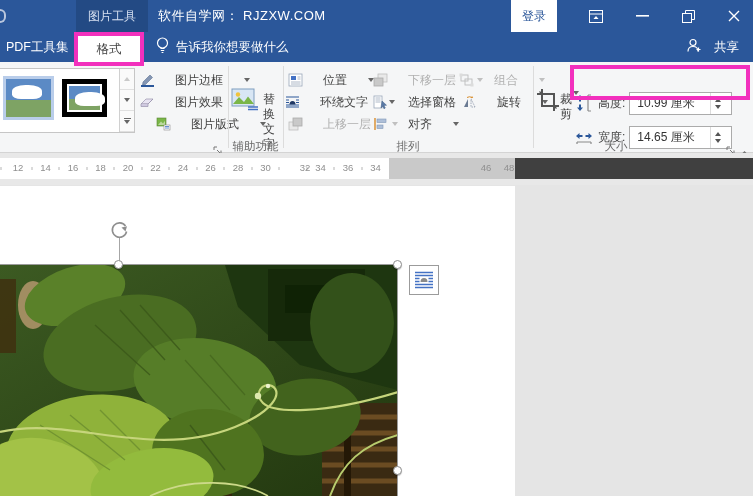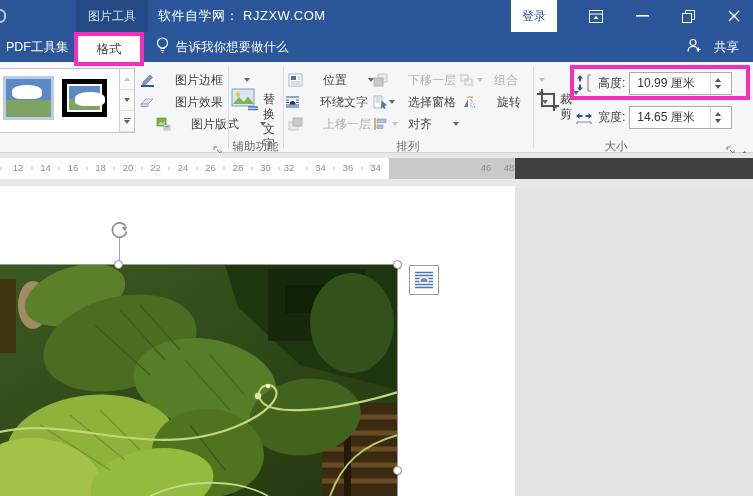--- a/index.html
+++ b/index.html
@@ -47,21 +47,21 @@
 
   .sbtn { position:absolute; display:flex; align-items:center; gap:20px; font-size:12px; color:#444; height:18px; white-space:nowrap; cursor:default; }
   .sbtn .ico { width:15px; height:14px; position:relative; flex:none; }
   .sbtn.disabled { color:#b0b0b0; }
   .dd { width:0; height:0; border-left:3.5px solid transparent; border-right:3.5px solid transparent; border-top:4px solid #666; margin-left:1px; }
   .disabled .dd { border-top-color:#c0c0c0; }
 
   .bigbtn { position:absolute; top:6px; width:48px; height:72px; display:flex; flex-direction:row; align-items:flex-start; font-size:12px; color:#444;margin-top:20px; }
   .bigbtn .blabel { line-height:15px; text-align:center; margin-top:4px; }
 
-  .spin-row { position:absolute; display:flex; align-items:center; height:24px; }
+  .spin-row { position:absolute; display:flex; align-items:center; height:24px;margin-top:20px; }
   .spin-label { font-size:12px; color:#444; margin:0 4px 0 3px; }
   .spin-box { width:103px; height:23px; background:#fff; border:1px solid #ababab; display:flex; align-items:center; }
   .spin-box input { border:none; outline:none; width:80px; font-size:12px; color:#333; padding-left:7px; font-family:inherit; background:transparent; }
   .spin-arrows { width:15px; height:100%; border-left:1px solid #dcdcdc; display:flex; flex-direction:column; align-items:center; justify-content:center; gap:3px; }
   .spin-arrows .u { width:0; height:0; border-left:3px solid transparent; border-right:3px solid transparent; border-bottom:4px solid #555; }
   .spin-arrows .d { width:0; height:0; border-left:3px solid transparent; border-right:3px solid transparent; border-top:4px solid #555; }
   .pink-frame { position:absolute; left:570px; top:3px; width:180px; height:35px; border:4px solid #f230bd; z-index:4; pointer-events:none; }
 
   
   .ruler-zone { position:absolute; left:0; top:153px; width:753px; height:32px; background:#e8e8e8; }
@@ -404,21 +404,21 @@
       <span class="ruler-num" style="left:18px">12</span>
       <span class="ruler-num" style="left:45.5px">14</span>
       <span class="ruler-num" style="left:73px">16</span>
       <span class="ruler-num" style="left:100.5px">18</span>
       <span class="ruler-num" style="left:128px">20</span>
       <span class="ruler-num" style="left:155.5px">22</span>
       <span class="ruler-num" style="left:183px">24</span>
       <span class="ruler-num" style="left:210.5px">26</span>
       <span class="ruler-num" style="left:238px">28</span>
       <span class="ruler-num" style="left:265.5px">30</span>
-      <span class="ruler-num" style="left:289px">32</span>
+      <span class="ruler-num" style="left:305px">32</span>
       <span class="ruler-num" style="left:320.5px">34</span>
       <span class="ruler-num" style="left:348px">36</span>
       <span class="ruler-num" style="left:375.5px">34</span>
       <span class="ruler-num" style="left:486px">46</span>
       <span class="ruler-num" style="left:509px">48</span>
     </div>
   </div>
 
   <div class="docarea">
     <div class="page"></div>

